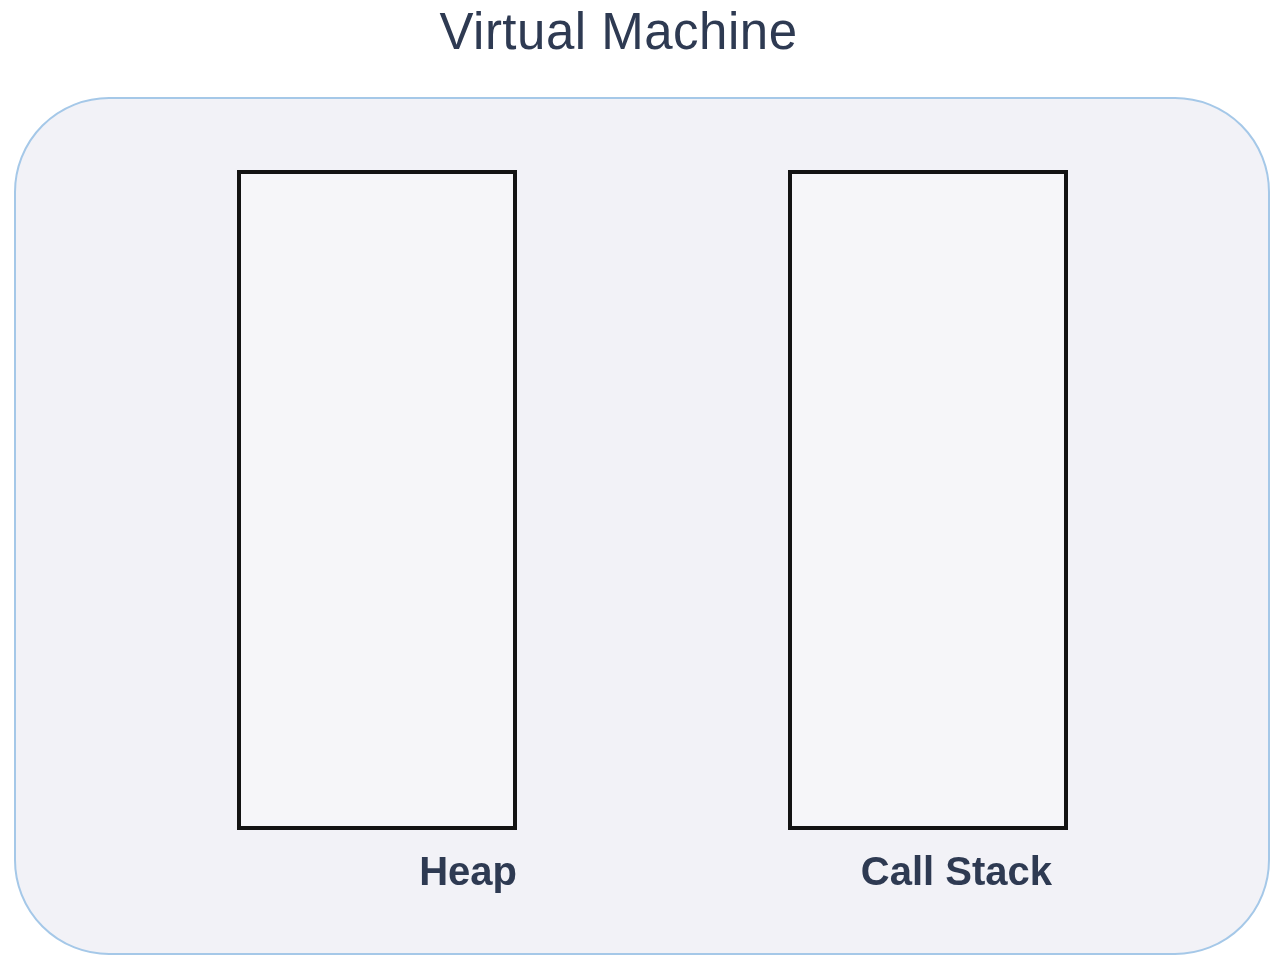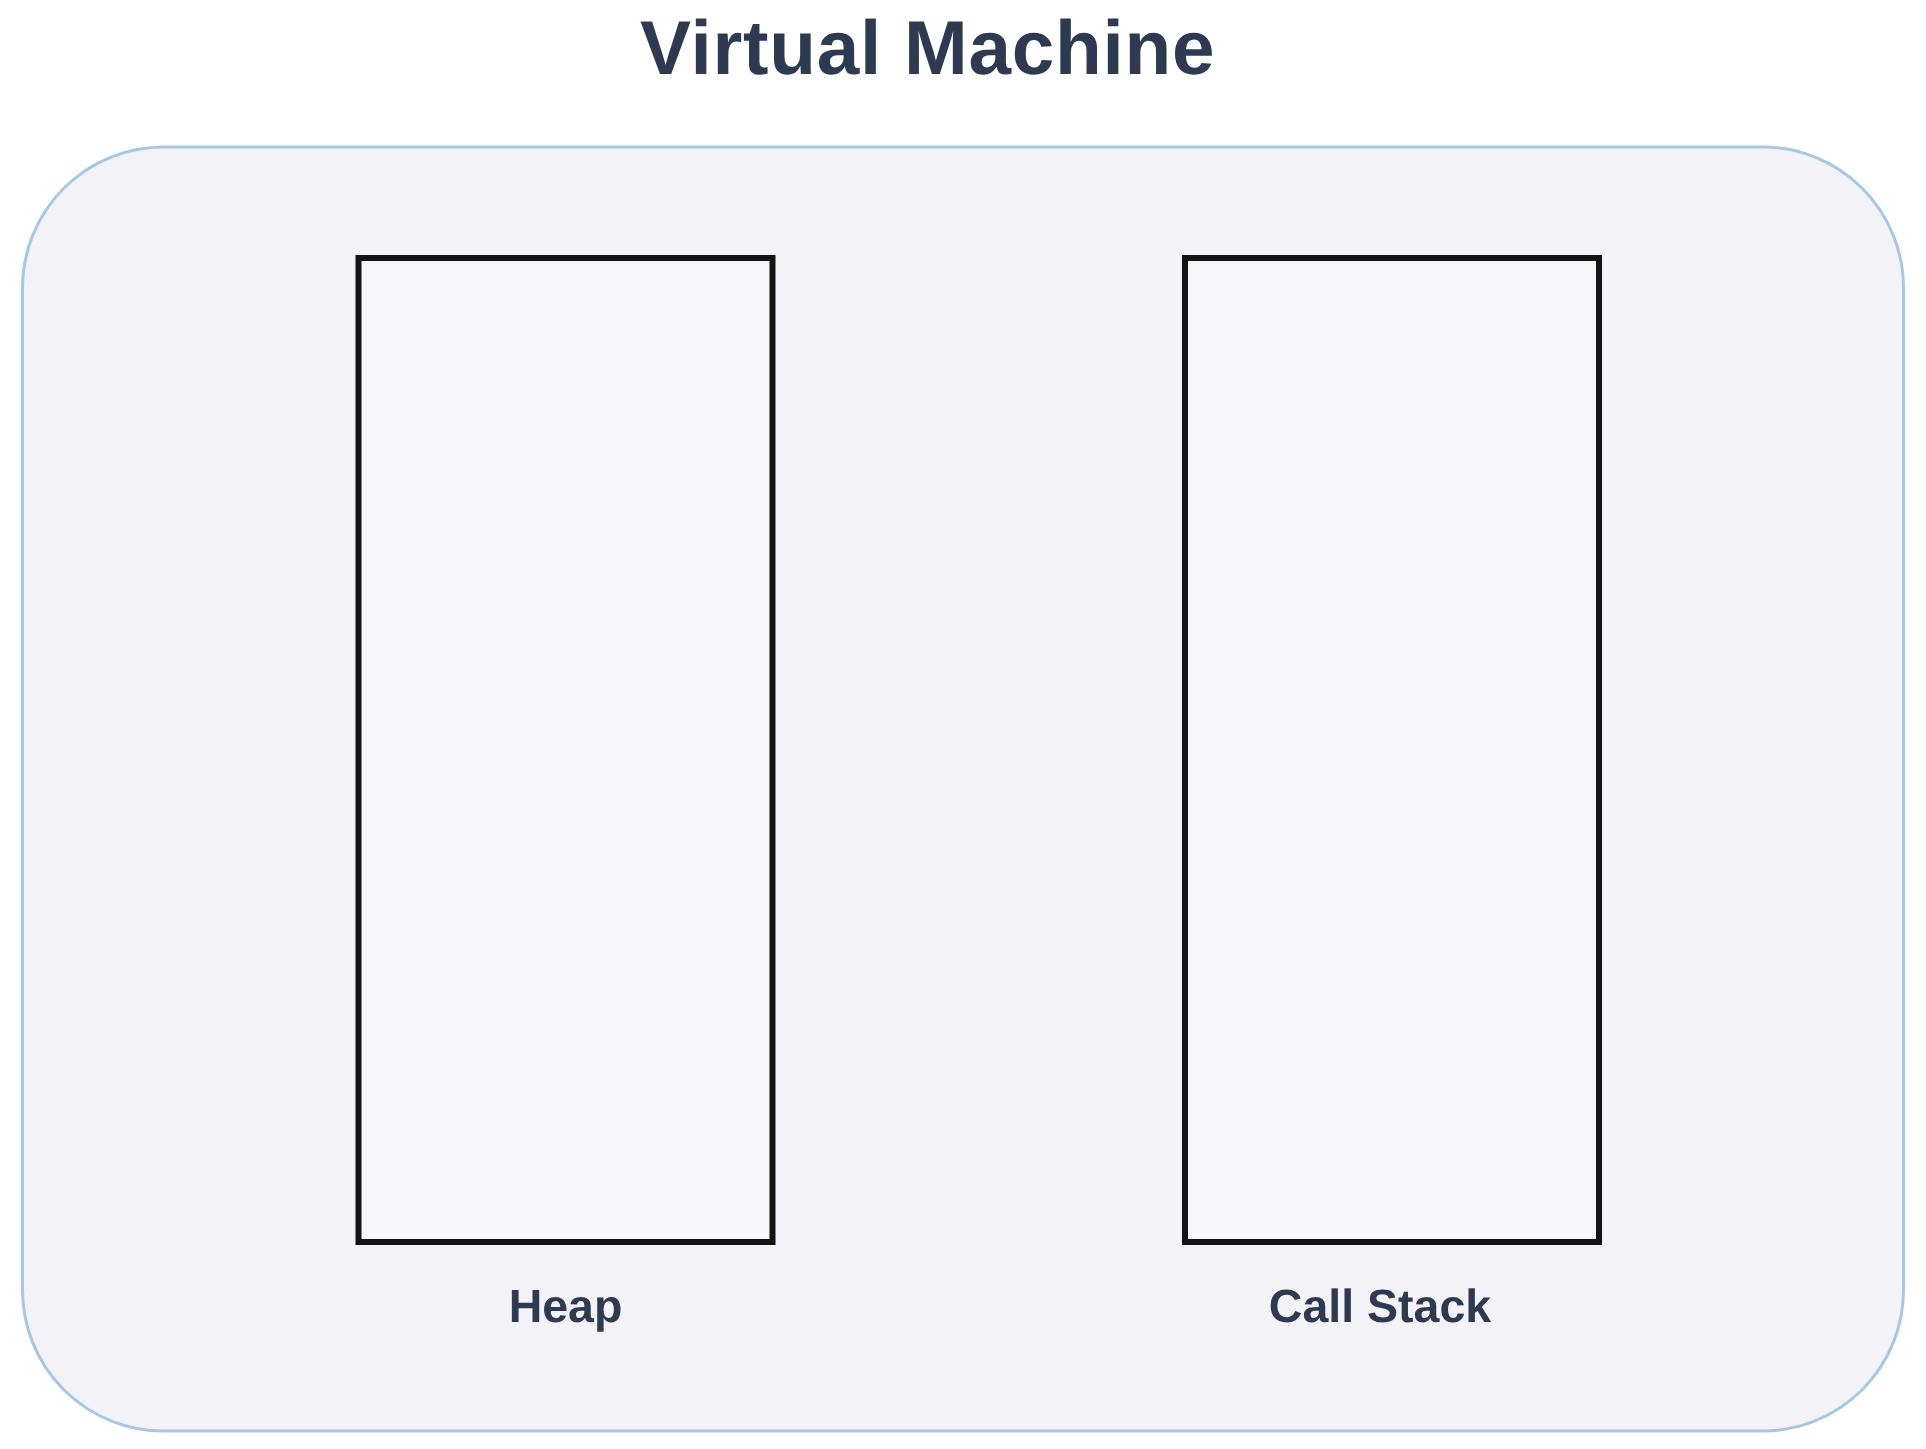--- a/index.html
+++ b/index.html
@@ -25,21 +25,21 @@
     height: 966px;
   }
   .diagram-title {
     position: absolute;
     top: 0;
     left: 0;
     width: 1237px;
     text-align: center;
     font-size: 51px;
     line-height: 64px;
-    font-weight: bold;
+    font-weight: normal;
     letter-spacing: 0.5px;
     color: var(--title-text);
   }
   .vm-container {
     position: absolute;
     left: 14px;
     top: 97px;
     width: 1256px;
     height: 858px;
     background: var(--container-fill);
@@ -55,22 +55,22 @@
   .vm-column.stack { left: 756px; padding-left: 16px; }
   .vm-box {
     width: 280px;
     height: 660px;
     background: var(--box-fill);
     border: 4px solid var(--box-border);
   }
   .vm-label {
     margin-top: 16px;
     width: 100%;
-    text-align: center;
-    font-size: 31px;
+    text-align: right;
+    font-size: 40px;
     line-height: 50px;
     font-weight: bold;
     color: var(--label-text);
   }
 </style>
 </head>
 <body>
 
 <div class="canvas">
 

